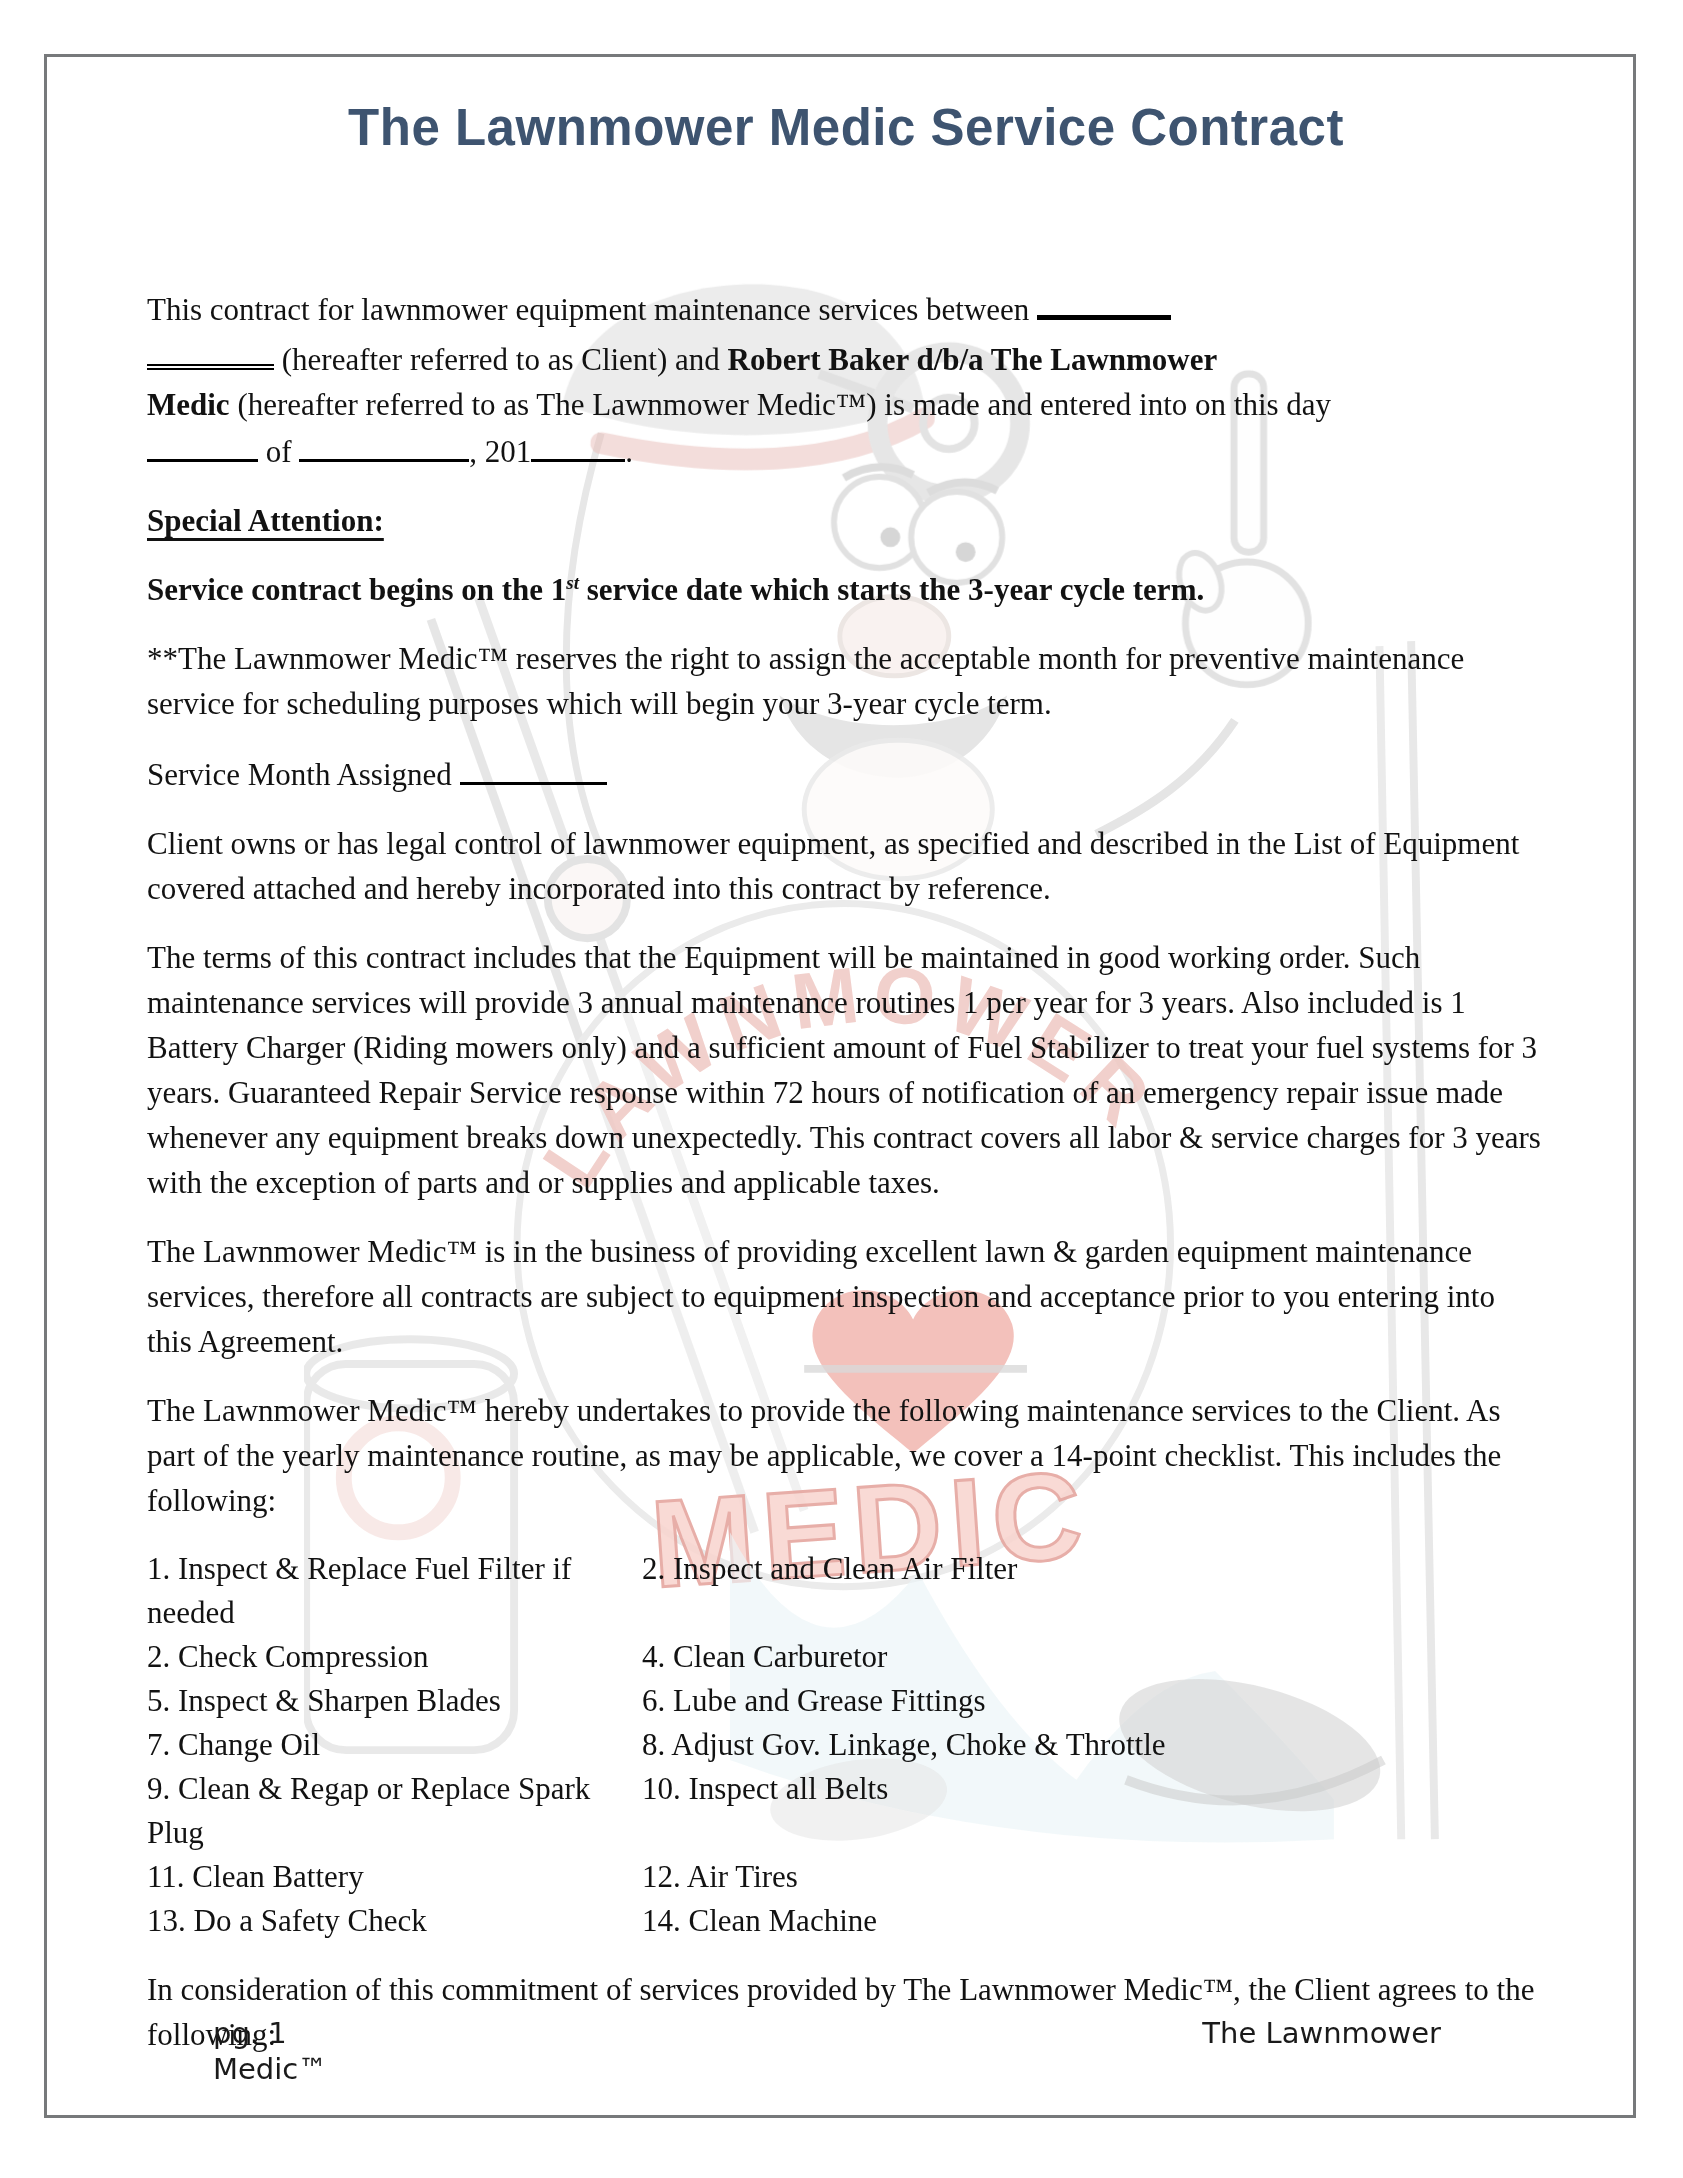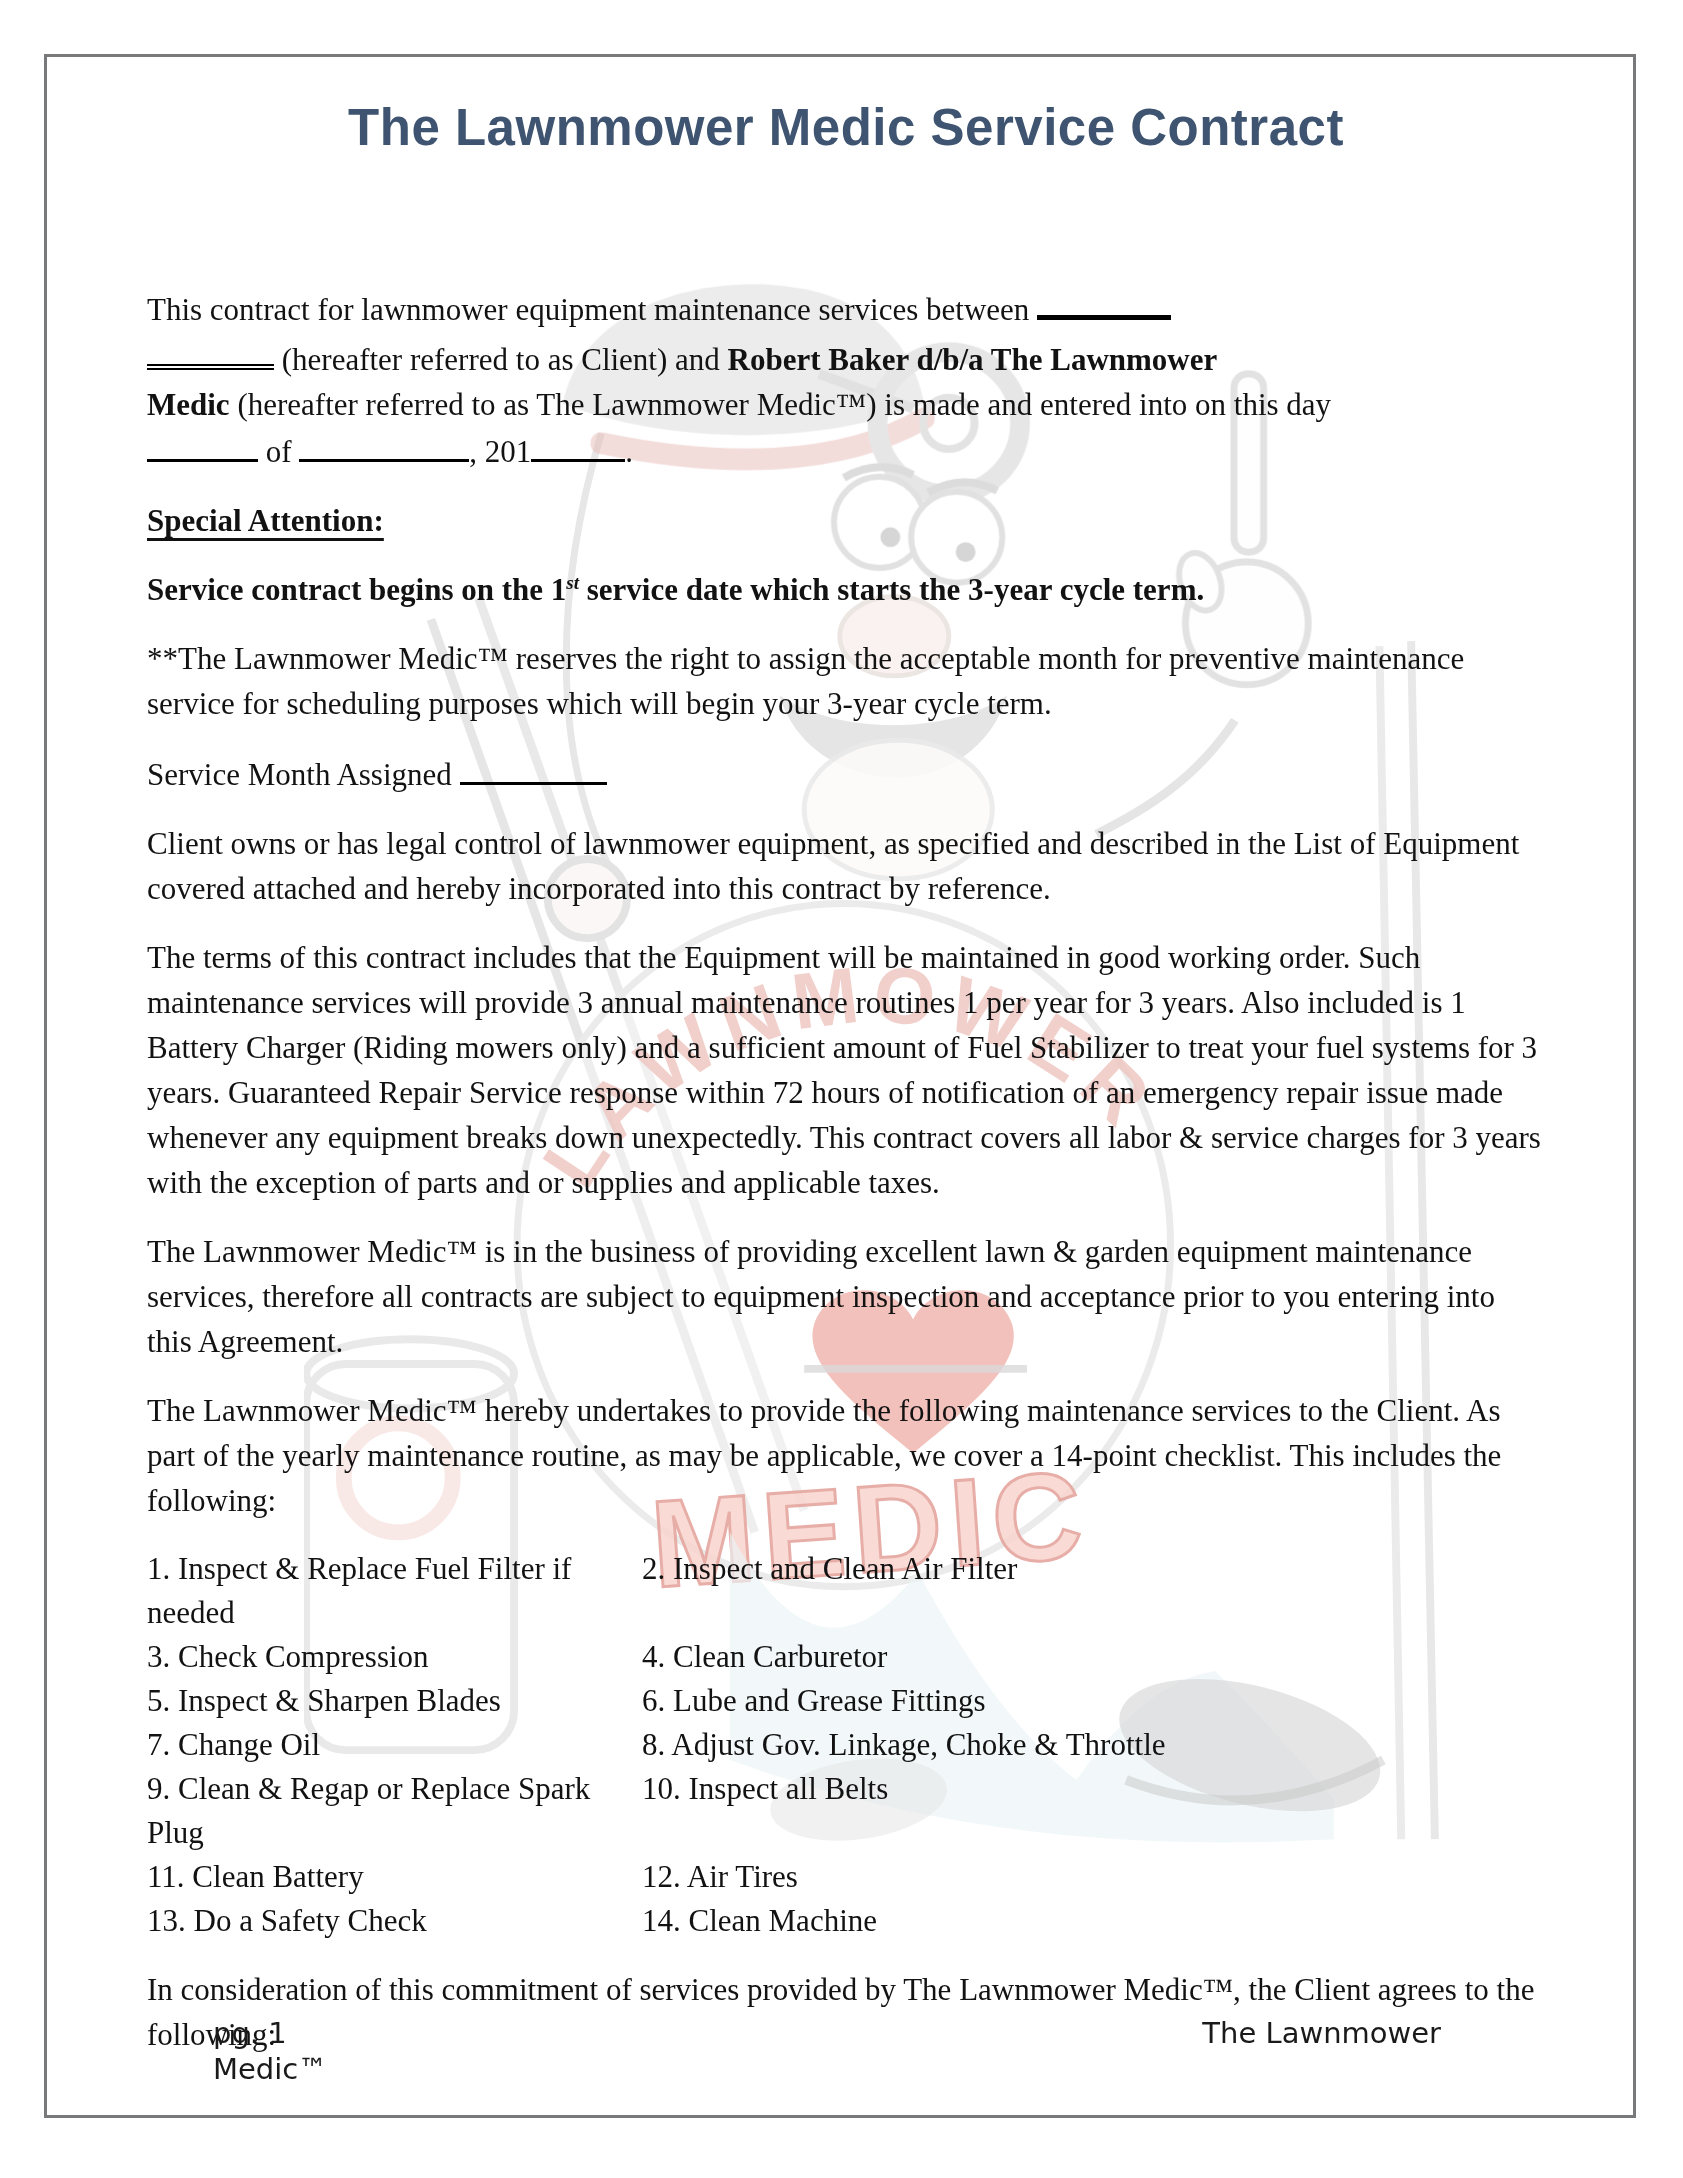--- a/index.html
+++ b/index.html
@@ -135,21 +135,21 @@
 
     <p>The terms of this contract includes that the Equipment will be maintained in good working order. Such maintenance services will provide 3 annual maintenance routines 1 per year for 3 years. Also included is 1 Battery Charger (Riding mowers only) and a sufficient amount of Fuel Stabilizer to treat your fuel systems for 3 years. Guaranteed Repair Service response within 72 hours of notification of an emergency repair issue made whenever any equipment breaks down unexpectedly. This contract covers all labor &amp; service charges for 3 years with the exception of parts and or supplies and applicable taxes.</p>
 
     <p>The Lawnmower Medic™ is in the business of providing excellent lawn &amp; garden equipment maintenance services, therefore all contracts are subject to equipment inspection and acceptance prior to you entering into this Agreement.</p>
 
     <p>The Lawnmower Medic™ hereby undertakes to provide the following maintenance services to the Client. As part of the yearly maintenance routine, as may be applicable, we cover a 14-point checklist. This includes the following:</p>
 
     <div class="checklist">
       <span>1. Inspect &amp; Replace Fuel Filter if needed</span>
       <span>2. Inspect and Clean Air Filter</span>
-      <span>3. Check Compression</span>
+      <span>2. Check Compression</span>
       <span>4. Clean Carburetor</span>
       <span>5. Inspect &amp; Sharpen Blades</span>
       <span>6. Lube and Grease Fittings</span>
       <span>7. Change Oil</span>
       <span>8. Adjust Gov. Linkage, Choke &amp; Throttle</span>
       <span>9. Clean &amp; Regap or Replace Spark Plug</span>
       <span>10. Inspect all Belts</span>
       <span>11. Clean Battery</span>
       <span>12. Air Tires</span>
       <span>13. Do a Safety Check</span>

